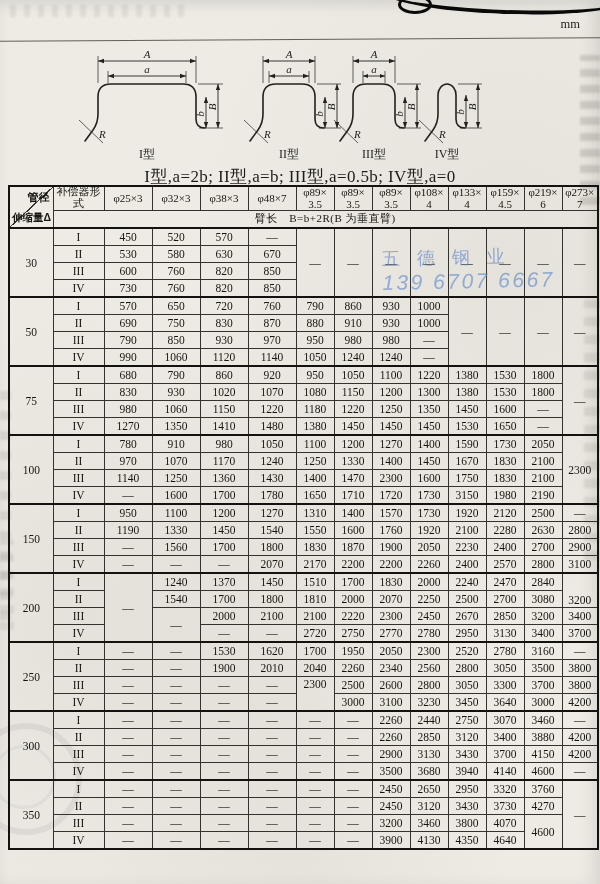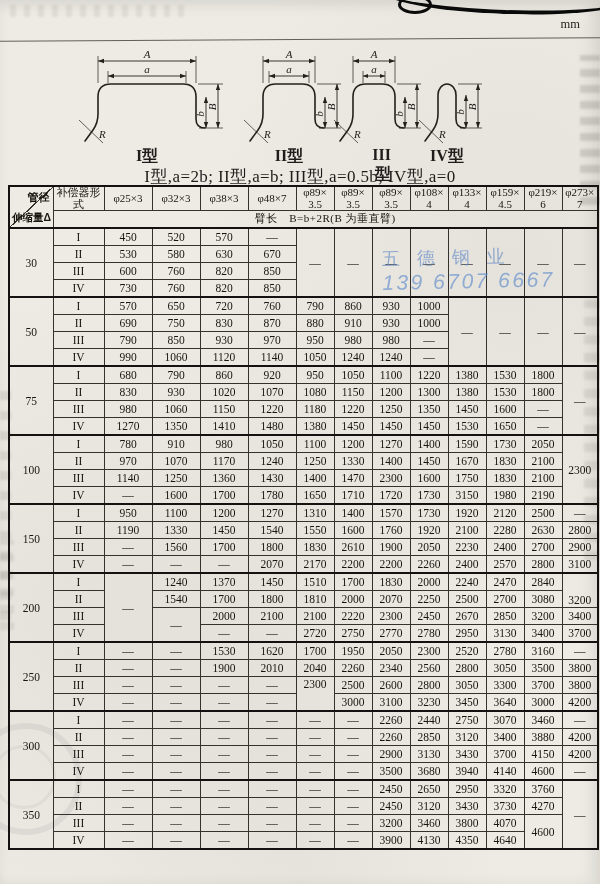--- a/index.html
+++ b/index.html
@@ -18,38 +18,38 @@
   .divider{position:absolute;top:39px;left:0;width:600px;border-top:1.6px solid #4a463f;
     transform:rotate(-0.35deg);opacity:.85;}
   
   .diag{position:absolute;}
   .diag svg{display:block;}
   .dshape{fill:none;stroke:#24211d;stroke-width:1.6;stroke-linecap:round;}
   .dim{stroke:#24211d;stroke-width:0.9;fill:none;}
   .ext{stroke:#24211d;stroke-width:0.7;fill:none;}
   .ah{fill:#24211d;stroke:none;}
   .dlabel{font-family:"Liberation Serif",serif;font-style:italic;font-size:11px;fill:#1f1d1b;}
-  .tlabel{position:absolute;width:34px;text-align:center;font-size:16px;font-weight:700;
+  .tlabel{position:absolute;width:34px;text-align:center;font-size:12px;font-weight:400;
     font-family:"Liberation Serif",serif;}
   .caption{position:absolute;top:165px;left:0;width:600px;text-align:center;
     font-size:17px;font-family:"Liberation Serif",serif;letter-spacing:.4px;}
   
   .ctable{position:absolute;top:185px;left:8px;width:589px;border-collapse:collapse;
     table-layout:fixed;font-family:"Liberation Serif",serif;font-size:11.5px;color:#17150f;}
   .ctable td,.ctable th{border:1px solid #35322e;text-align:center;vertical-align:middle;
     padding:0;height:16px;line-height:1.05;font-weight:normal;overflow:hidden;}
   .ctable{border:2.5px solid #141210;padding-left:32px;}
   .ctable thead{border-bottom:2px solid #141210;}
   .ctable thead th{font-size:11px;}
   .ctable tr.group-start td{border-top:2px solid #141210;}
   .corner{position:relative;height:60px;
     background:linear-gradient(to bottom right, transparent calc(50% - 0.6px), #35322e calc(50% - 0.6px), #35322e calc(50% + 0.6px), transparent calc(50% + 0.6px));}
   .corner .c-top{position:absolute;top:5px;right:3px;font-family:"Liberation Sans",sans-serif;font-weight:600;font-size:11px;}
   .corner .c-bot{position:absolute;bottom:4px;left:2px;font-family:"Liberation Sans",sans-serif;font-weight:600;font-size:10.5px;}
-  .form-h{font-family:Liberation Serif, serif;font-weight:600;font-size:11px;line-height:1.5;}
+  .form-h{font-family:Liberation Mono, monospace;font-weight:600;font-size:11px;line-height:1.5;}
   .sub-h{font-family:"Liberation Serif",serif;font-size:11.5px;font-weight:600;letter-spacing:.5px;}
   .ctable td.va-b{vertical-align:bottom;padding-bottom:1px;}
   .ctable td.va-t{vertical-align:top;padding-top:1px;}
   
   .watermark{position:absolute;left:382px;top:245px;width:195px;transform:rotate(-1.2deg);
     pointer-events:none;z-index:5;}
   .watermark .w1{font-size:18px;letter-spacing:17px;color:rgba(88,130,196,0.60);white-space:nowrap;}
   .watermark .w2{font-size:21px;letter-spacing:2.5px;font-style:italic;color:rgba(95,140,205,0.65);white-space:nowrap;}
   .arc1{position:absolute;top:-26px;right:-30px;width:250px;height:36px;
     border-bottom:4px solid #0a0a0a;border-radius:50%;transform:rotate(2deg);}
@@ -179,21 +179,21 @@
       <polygon class="ah" points="60,34 57.8,40 62.2,40"></polygon>
         <polygon class="ah" points="60,78 57.8,72 62.2,72"></polygon>
       <text class="dlabel" transform="translate(57.5 57) rotate(-90)" text-anchor="middle">B</text>
       <path class="ext" d="M1 70 L25 93"></path>
       <text class="dlabel" x="21" y="88">R</text>
     </svg>
   </div>
 
   <div class="tlabel" style="left:130px;top:146px;">I型</div>
   <div class="tlabel" style="left:272px;top:146px;">II型</div>
-  <div class="tlabel" style="left:357px;top:146px;text-align:right;">III型</div>
+  <div class="tlabel" style="left:357px;top:146px;">III型</div>
   <div class="tlabel" style="left:430px;top:146px;">IV型</div>
   <div class="caption">I型,a=2b; II型,a=b; III型,a=0.5b; IV型,a=0</div>
 
   <table class="ctable">
     <colgroup>
       <col style="width:44px">
         <col style="width:51px">
       <col style="width:48px">
         <col style="width:48px">
         <col style="width:48px">
@@ -497,21 +497,21 @@
           <td>2630</td>
           <td>2800</td>
         </tr>
         <tr>
           <td>III</td>
           <td>—</td>
           <td>1560</td>
           <td>1700</td>
           <td>1800</td>
           <td>1830</td>
-          <td>2610</td>
+          <td>1870</td>
           <td>1900</td>
           <td>2050</td>
           <td>2230</td>
           <td>2400</td>
           <td>2700</td>
           <td>2900</td>
         </tr>
         <tr>
           <td>IV</td>
           <td>—</td>

